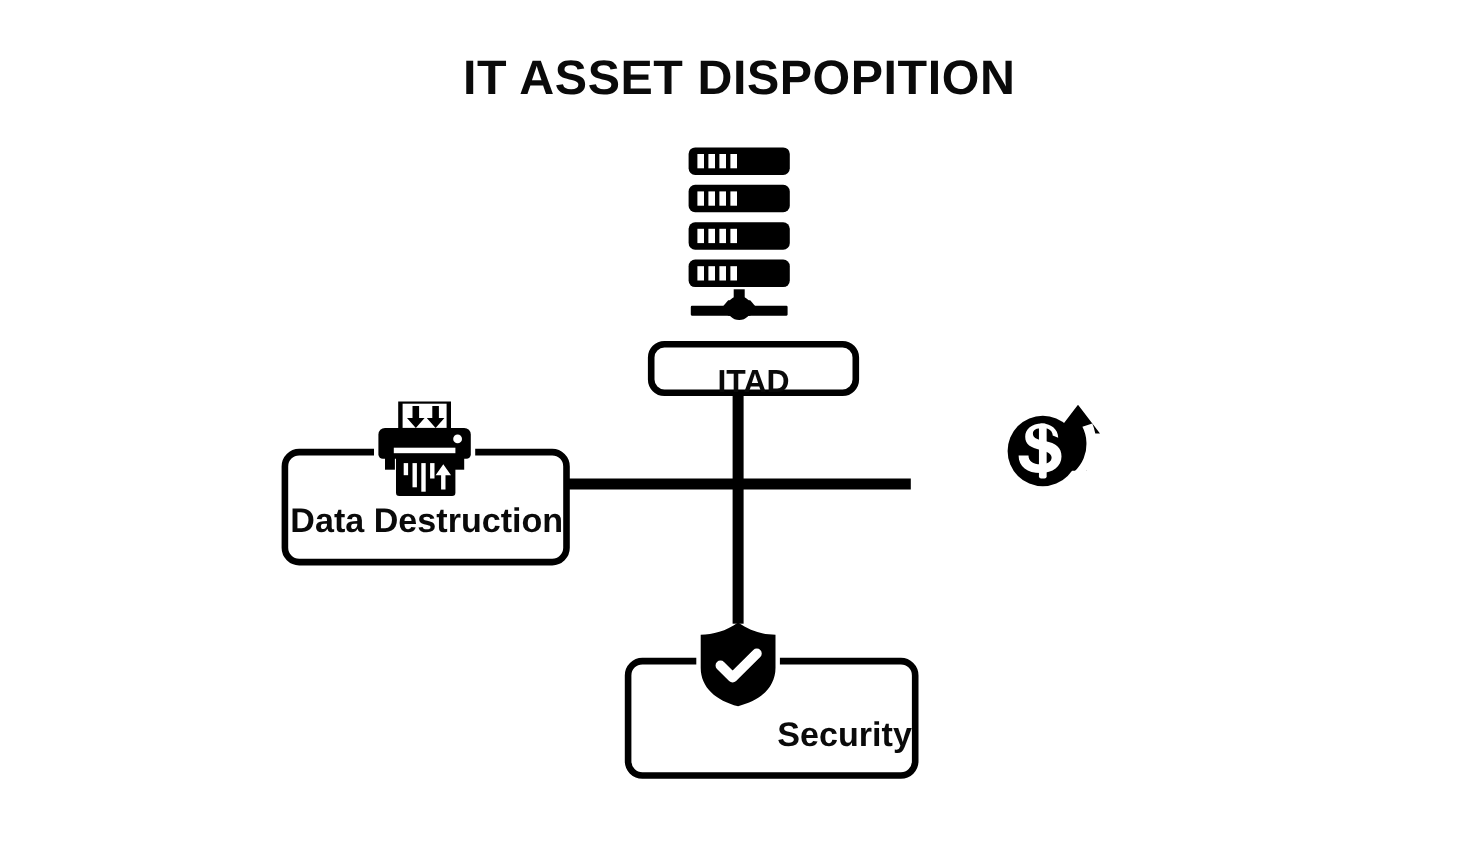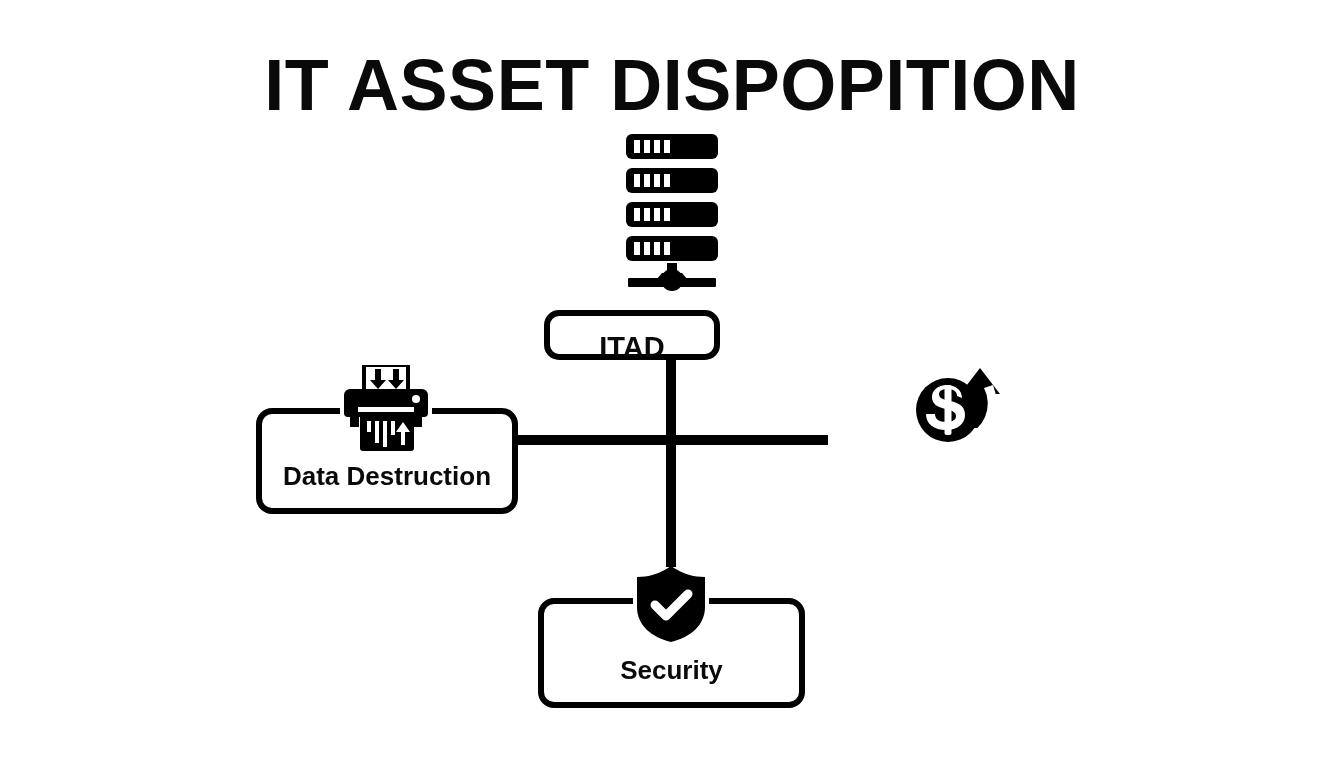--- a/index.html
+++ b/index.html
@@ -22,21 +22,21 @@
 
   
   .title {
     position: absolute;
     left: 0;
     top: 48px;
     width: 1344px;
     text-align: center;
     font-family: "Liberation Sans", sans-serif;
     font-weight: bold;
-    font-size: 72px;
+    font-size: 44px;
     letter-spacing: 0.5px;
     color: #0a0a0a;
     line-height: 1.05;
     white-space: nowrap;
   }
 
   
   .connector-v {
     position: absolute;
     background: #000000;
@@ -66,22 +66,23 @@
     font-family: "Liberation Sans", sans-serif;
     font-weight: bold;
     color: #0a0a0a;
     white-space: nowrap;
   }
   .node-label.itad-label {
     font-size: 29px;
     top: 15px;
   }
   .node-label.side-label {
-    font-size: 26px;
+    font-size: 31px;
     bottom: 16px;
+    text-align: right;
   }
 
   
   .border-mask {
     position: absolute;
     background: #ffffff;
   }
 
   
   .icon {
@@ -131,21 +132,21 @@
       <circle cx="52" cy="150" r="11" fill="#000"></circle>
     </svg>
   </div>
 
   <div class="connector-v" style="left:666px; top:358px; width:10px; height:84px;"></div>
 
   <div class="connector-h" style="left:514px; top:435px; width:314px; height:10px;"></div>
 
   <div class="connector-v" style="left:666px; top:443px; width:10px; height:124px;"></div>
 
-  <div class="node-box itad" style="left:544px; top:310px; width:176px; height:50px;">
+  <div class="node-box itad" style="left:589px; top:310px; width:192px; height:50px;">
     <div class="node-label itad-label">ITAD</div>
   </div>
 
   <div class="node-box" style="left:256px; top:408px; width:262px; height:106px;">
     <div class="node-label side-label">Data Destruction</div>
   </div>
 
   <div class="border-mask" style="left:340px; top:404px; width:92px; height:12px;"></div>
 
   <div class="icon" style="left:336px; top:365px; width:100px; height:88px;">
@@ -187,21 +188,21 @@
 
       <circle cx="36" cy="48" r="32" fill="#000"></circle>
 
       <g fill="#fff">
         <rect x="32.5" y="23" width="7" height="50" rx="2"></rect>
         <path d="M50 36 c0 -8 -7 -13 -15 -13 c-9 0 -15 5 -15 12 c0 7 5 10 14 12 c8 2 10 4 10 7 c0 4 -4 6 -10 6 c-7 0 -11 -3 -11 -8 h-9 c0 10 8 16 20 16 c11 0 19 -6 19 -15 c0 -8 -5 -12 -15 -14 c-8 -2 -11 -3 -11 -7 c0 -3 3 -5 9 -5 c6 0 9 3 9 7 z"></path>
       </g>
     </svg>
   </div>
 
-  <div class="node-box" style="left:538px; top:598px; width:267px; height:110px;">
+  <div class="node-box" style="left:568px; top:598px; width:267px; height:110px;">
     <div class="node-label side-label">Security</div>
   </div>
 
   <div class="border-mask" style="left:633px; top:594px; width:76px; height:12px;"></div>
 
   <div class="icon" style="left:634px; top:564px; width:74px; height:80px;">
     <svg width="74" height="80" viewBox="0 0 74 80" xmlns="http://www.w3.org/2000/svg">
       <path d="M37 2 C26 10 14 13 3 13 v30 c0 18 14 30 34 35 c20 -5 34 -17 34 -35 v-30 c-11 0 -23 -3 -34 -11 z" fill="#000"></path>
       <path d="M21 41 l11 11 l22 -22" fill="none" stroke="#fff" stroke-width="9" stroke-linecap="round" stroke-linejoin="round"></path>
     </svg>

